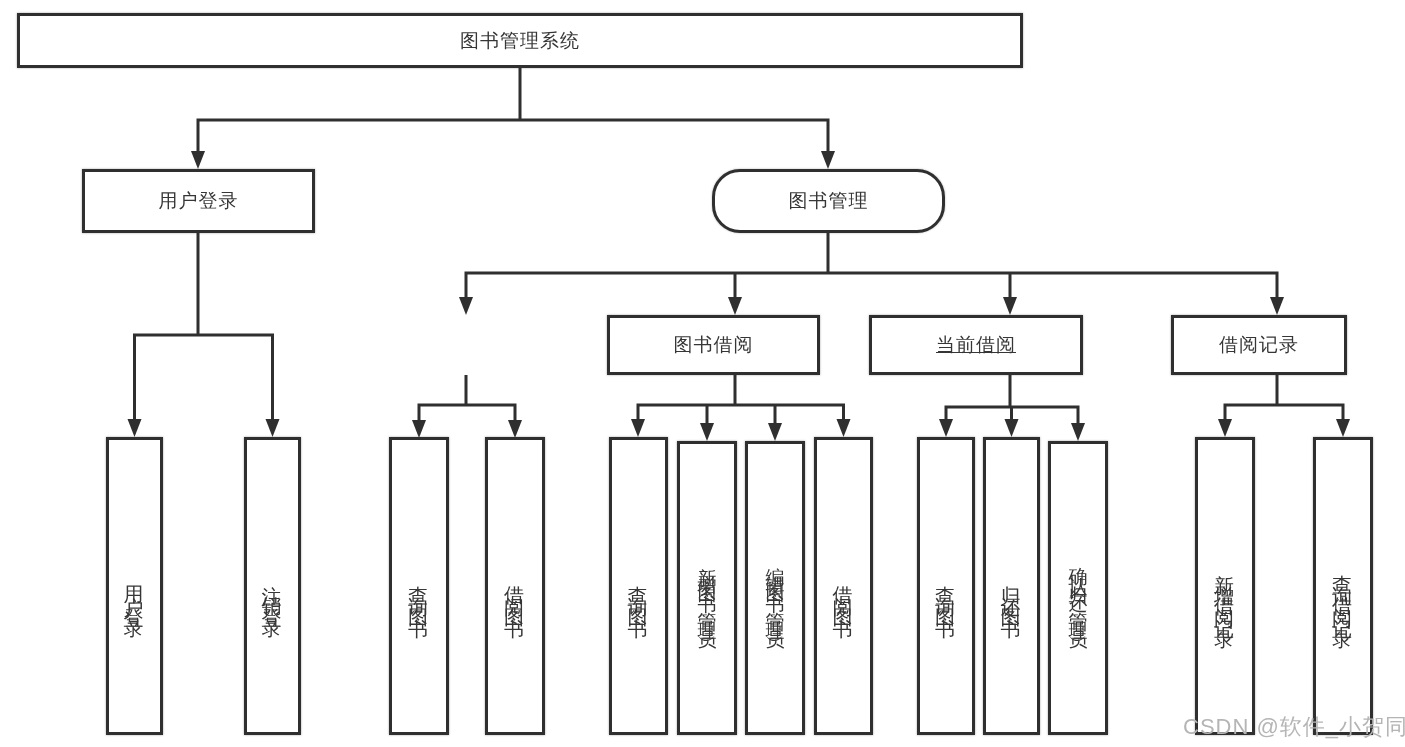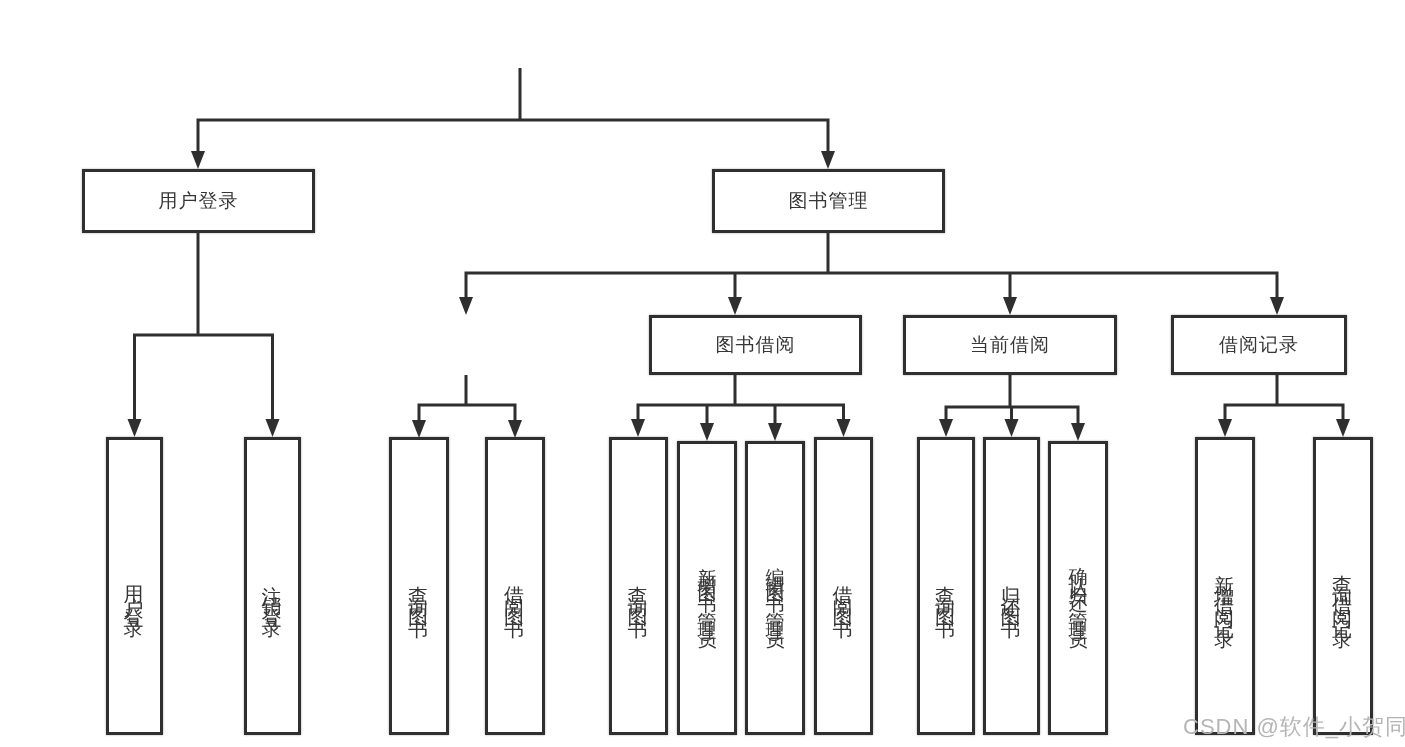--- a/index.html
+++ b/index.html
@@ -81,32 +81,35 @@
       <polygon points="775,441 768,423 782,423"></polygon>
       <polygon points="843.5,437 836.5,419 850.5,419"></polygon>
       <polygon points="946,437 939,419 953,419"></polygon>
       <polygon points="1011.5,437 1004.5,419 1018.5,419"></polygon>
       <polygon points="1078,441 1071,423 1085,423"></polygon>
       <polygon points="1225,437 1218,419 1232,419"></polygon>
       <polygon points="1343,437 1336,419 1350,419"></polygon>
     </g>
   </svg>
 
+  <div class="node hnode root" style="left:17px;top:13px;width:1006px;height:55px;">
+    <span>图书管理系统</span>
+  </div>
 
   <div class="node hnode" style="left:82px;top:169px;width:233px;height:64px;">
     <span>用户登录</span>
   </div>
-  <div class="node hnode" style="left:712px;top:169px;width:233px;height:64px;">
+  <div class="node hnode" style="left:712px;top:169px;width:233px;height:64px;border-radius:28px;">
     <span>图书管理</span>
   </div>
 
-  <div class="node hnode" style="left:649px;top:315px;width:213px;height:60px;">
+  <div class="node hnode" style="left:607px;top:315px;width:213px;height:60px;">
     <span>图书借阅</span>
   </div>
-  <div class="node hnode" style="left:903px;top:315px;width:214px;height:60px;">
+  <div class="node hnode" style="left:869px;top:315px;width:214px;height:60px;text-decoration:underline;">
     <span>当前借阅</span>
   </div>
   <div class="node hnode" style="left:1171px;top:315px;width:176px;height:60px;">
     <span>借阅记录</span>
   </div>
 
   <div class="node vnode" style="left:106px;top:437px;width:57px;height:298px;">
     <span class="vtext">用户登录</span>
   </div>
   <div class="node vnode" style="left:244px;top:437px;width:57px;height:298px;">

